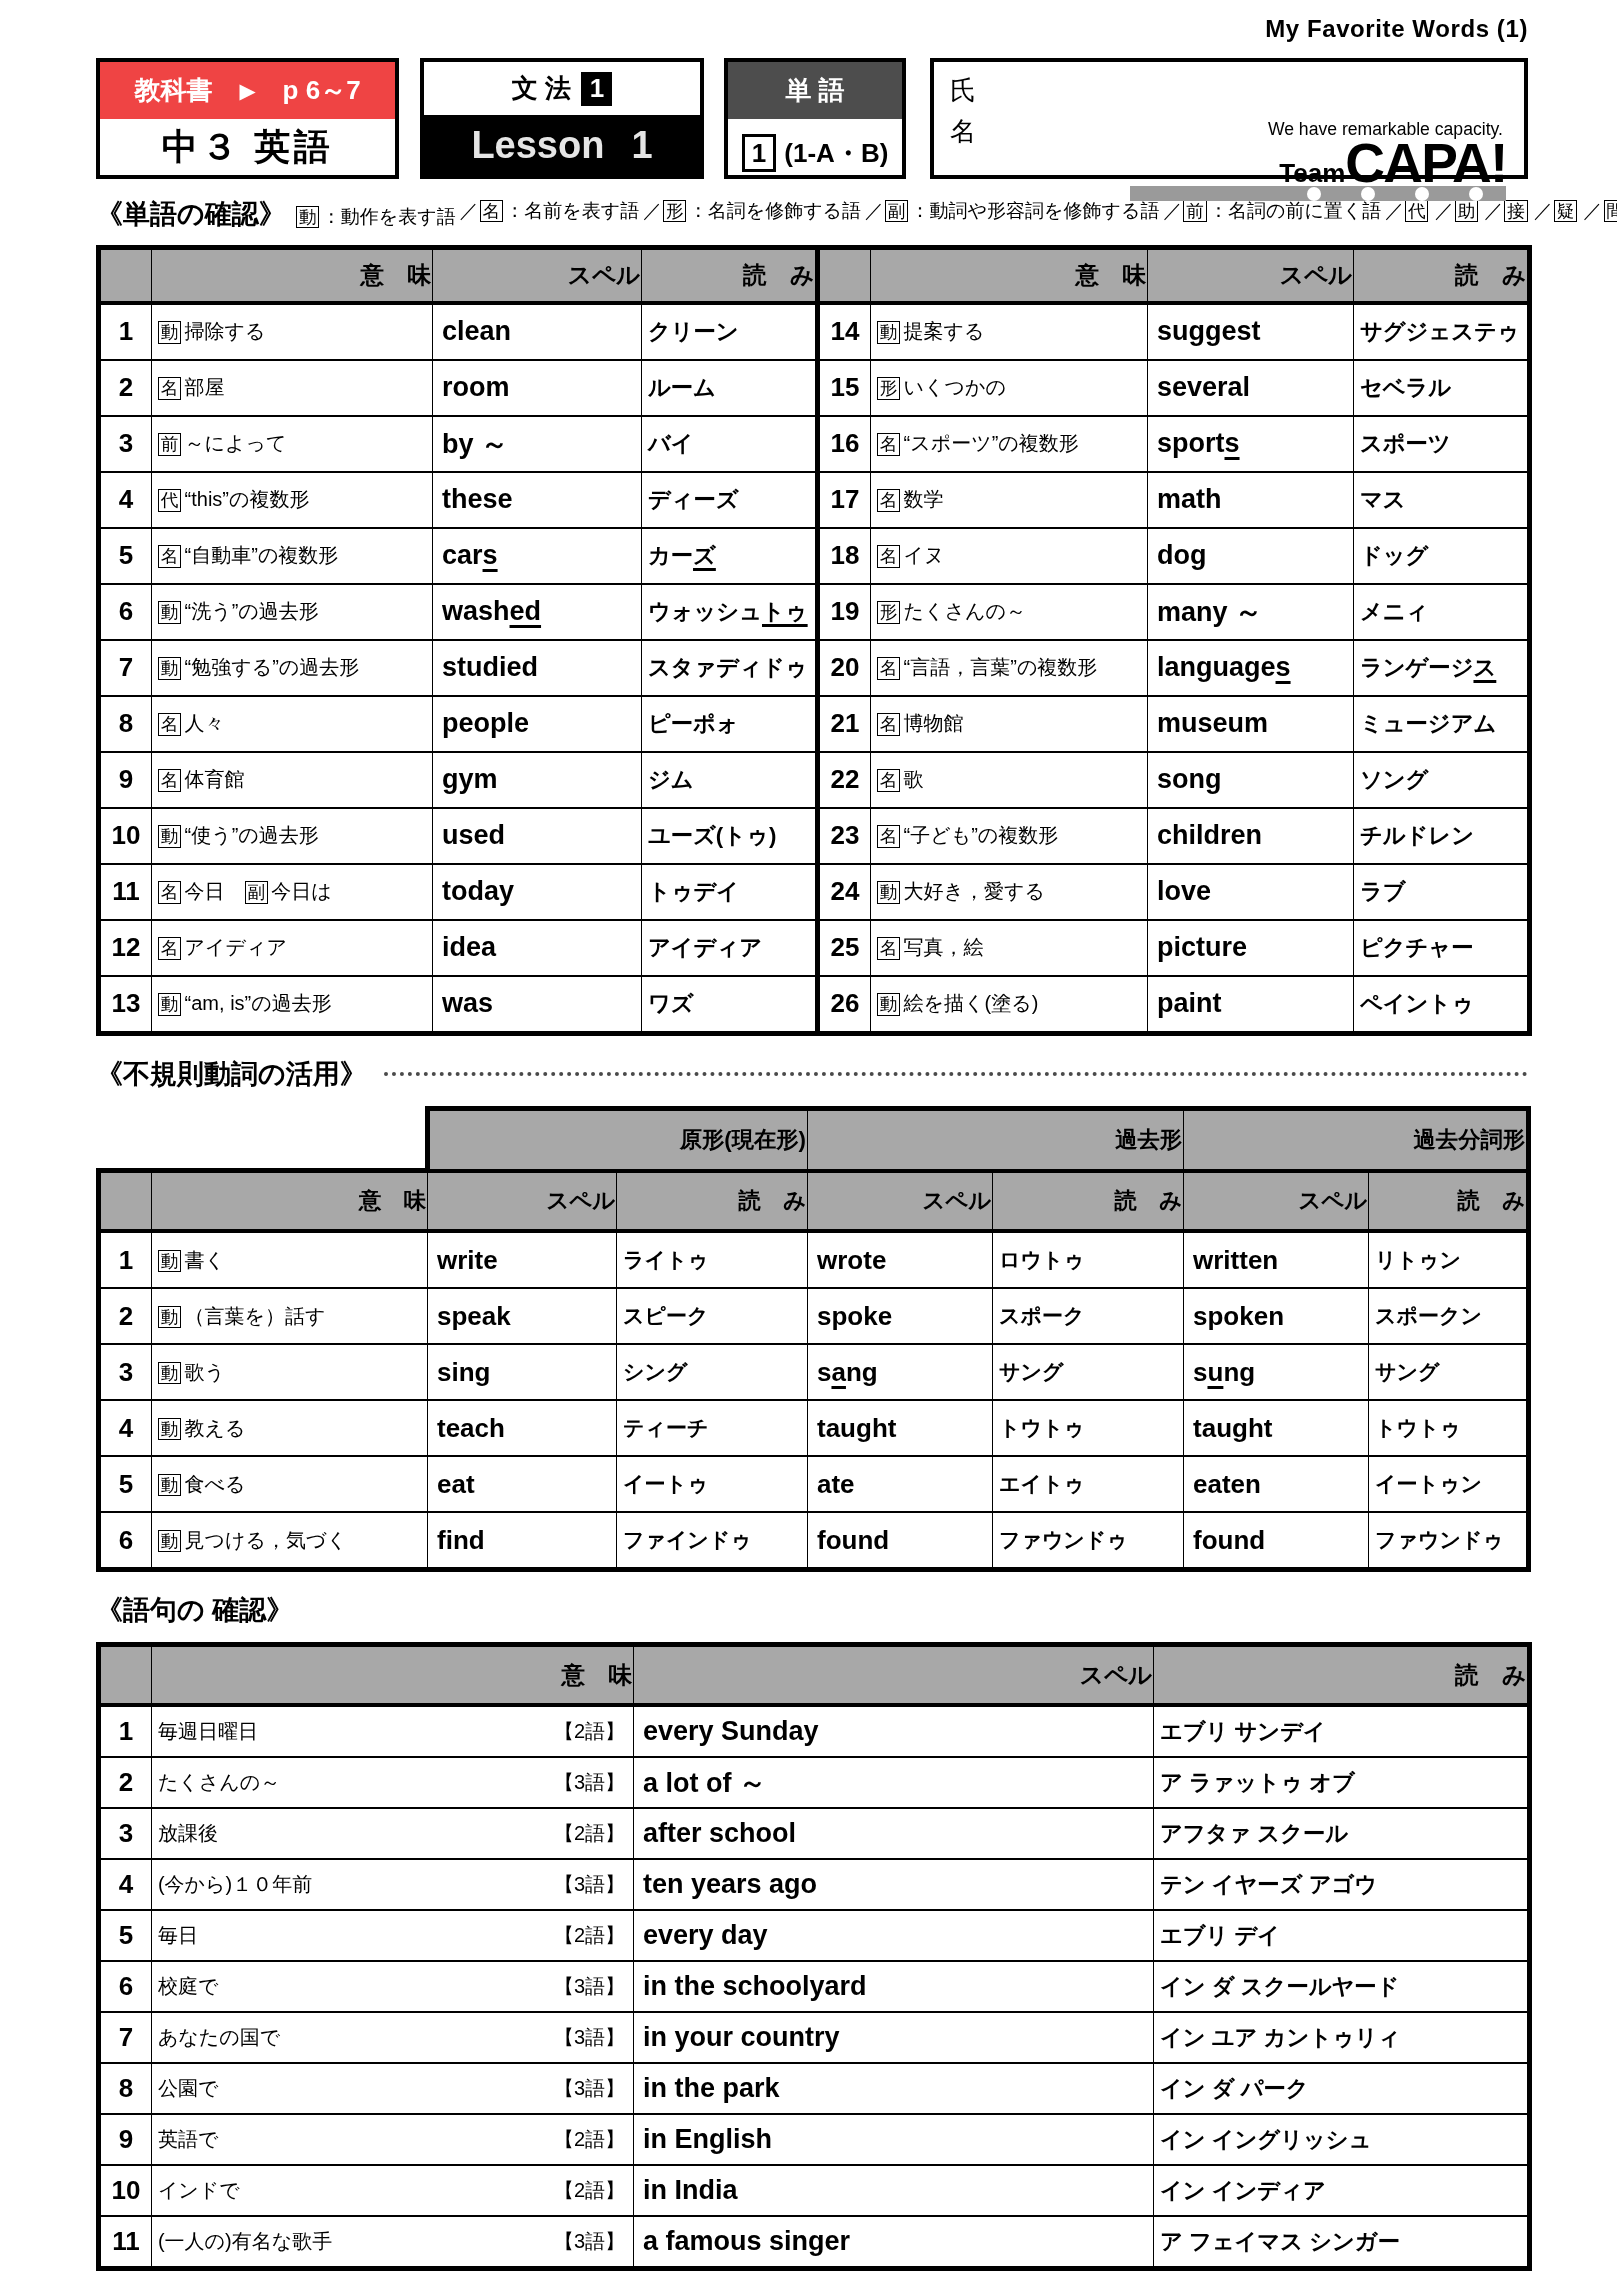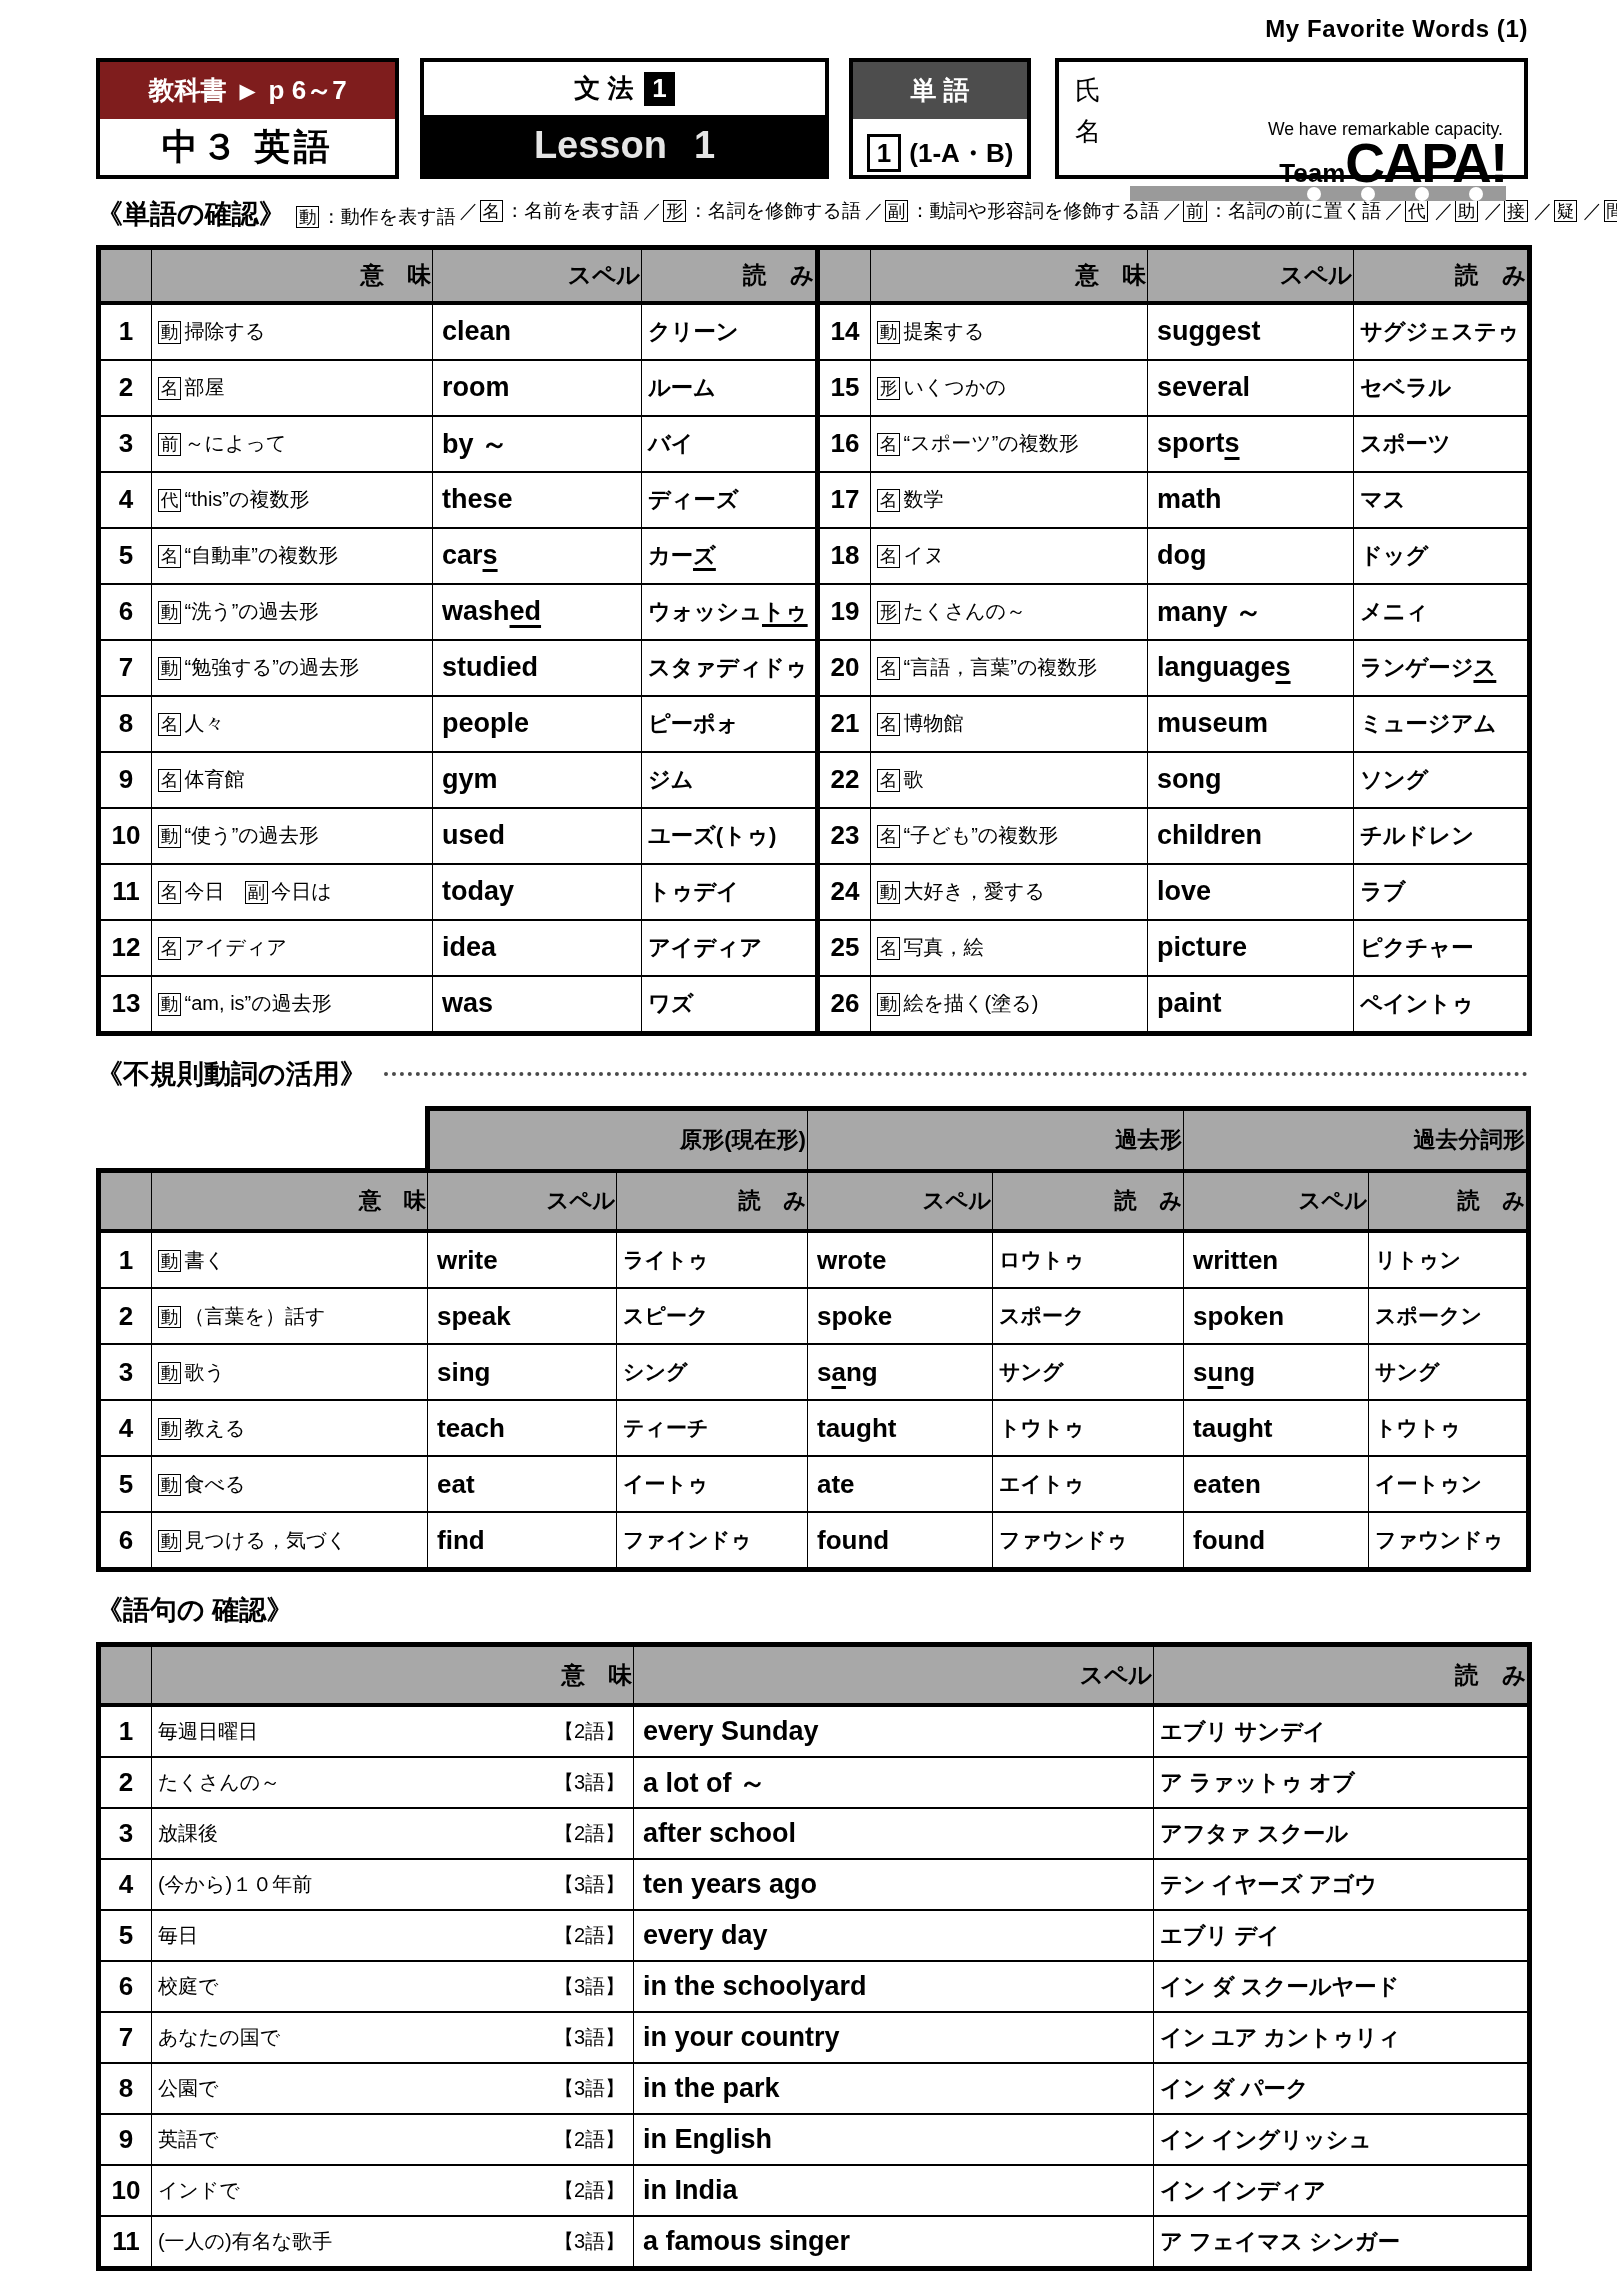--- a/index.html
+++ b/index.html
@@ -4,25 +4,25 @@
 <style>
   html,body{margin:0;padding:0;background:#fff;}
   body{width:1617px;height:2284px;font-family:"Liberation Sans","DejaVu Sans",sans-serif;color:#000;}
   .content{width:1432px;margin:0 auto 0 96px;position:relative;}
   
   .page-title{text-align:right;font-size:24px;font-weight:bold;padding-top:15.3px;height:36px;letter-spacing:0.6px;}
   
   .hdr{display:flex;margin-top:7px;height:121px;}
   .hbox{border:4.7px solid #000;box-sizing:border-box;display:flex;flex-direction:column;background:#fff;}
   .box-a{width:303px;}
-  .box-a-top{flex:0 0 50%;background:#7f1d1d;color:#fff;display:flex;align-items:center;justify-content:center;gap:13px;font-size:26px;font-weight:bold;}
+  .box-a-top{flex:0 0 50%;background:#ef4444;color:#fff;display:flex;align-items:center;justify-content:center;gap:27px;font-size:26px;font-weight:bold;}
   .tri{font-size:21px;}
   .box-a-bot{flex:1;display:flex;align-items:center;justify-content:center;font-size:36px;font-weight:bold;letter-spacing:3.5px;}
   .gap1{width:21px;}.gap2{width:20px;}.gap3{width:23.5px;}
-  .box-b{width:409px;}
+  .box-b{width:284px;}
   .box-b-top{flex:0 0 47%;display:flex;align-items:center;justify-content:center;gap:10.6px;font-size:26px;font-weight:bold;}
   .numbox-dark{background:#000;color:#fff;padding:1.2px 8.2px;display:inline-block;}
   .box-b-bot{flex:1;background:#000;color:#e5e5e5;display:flex;align-items:center;justify-content:center;font-size:38px;font-weight:bold;word-spacing:16.5px;}
   .box-c{width:182px;gap:12px;}
   .box-c-top{flex:0 0 50%;background:#4d4d4d;color:#fff;display:flex;align-items:center;justify-content:center;font-size:26px;font-weight:bold;}
   .box-c-bot{flex:1;display:flex;align-items:center;justify-content:center;gap:8.2px;font-size:26px;font-weight:bold;}
   .numbox-outline{border:3.5px solid #000;padding:0 7px;display:inline-block;line-height:1.25;}
   .box-d{flex:1;position:relative;}
   .name-label{position:absolute;left:16.5px;top:8.2px;font-size:26px;line-height:1.55;}
   .logo{position:absolute;right:17.6px;top:17px;width:376px;margin-top:40px;}

